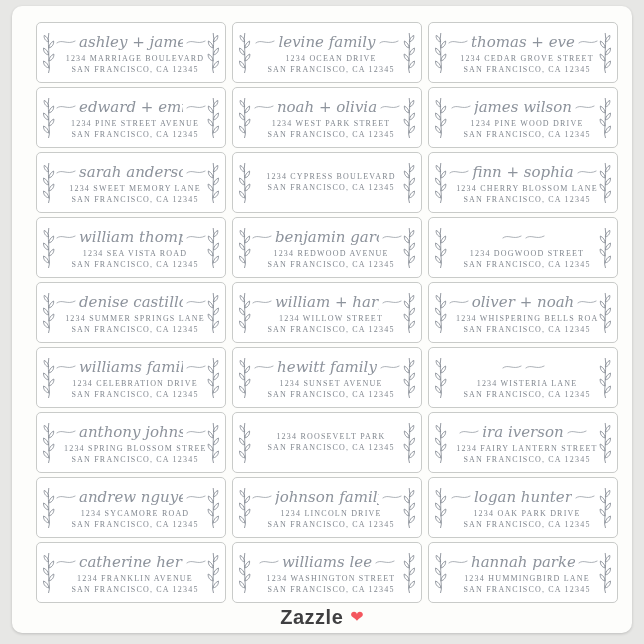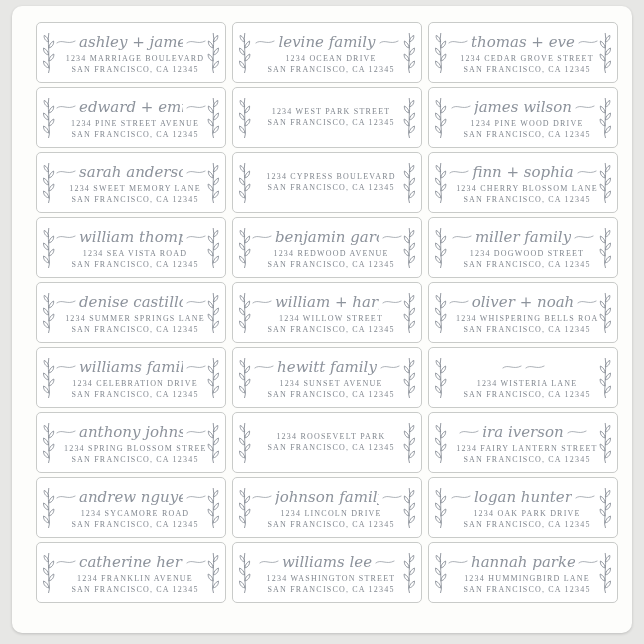--- a/index.html
+++ b/index.html
@@ -211,20 +211,29 @@
       <g fill="none" stroke="currentColor" stroke-width="0.9" stroke-linejoin="round">
         <path d="M6.5 41 C8.5 36 6.5 30 6.8 24 C7.1 17 5.5 8 6.8 1"></path>
         <path d="M6.9 36 C3 35 1.2 32 1.6 29 C4.8 30.5 6.6 33 6.9 36 Z"></path>
         <path d="M6.8 29 C10.5 28 12.2 25 11.8 22 C8.8 23.5 7 26 6.8 29 Z"></path>
         <path d="M6.6 23 C2.8 22 1.2 19 1.6 16 C4.6 17.5 6.4 20 6.6 23 Z"></path>
         <path d="M6.8 16 C10.4 15 12 12 11.6 9 C8.8 10.5 7 13 6.8 16 Z"></path>
         <path d="M6.7 10 C3.2 9 1.8 6 2.2 3.4 C5 4.8 6.5 7 6.7 10 Z"></path>
       </g>
     </svg>
     <div class="label-center">
+      <div class="name-row">
+        <svg class="swash" width="20" height="8" viewBox="0 0 22 8" aria-hidden="true">
+          <path d="M1 5 C7 0.5 12 7.5 21 3" fill="none" stroke="currentColor" stroke-width="0.9" stroke-linecap="round"></path>
+        </svg>
+        <span class="recipient-name">noah + olivia</span>
+        <svg class="swash" width="20" height="8" viewBox="0 0 22 8" aria-hidden="true">
+          <path d="M1 5 C7 0.5 12 7.5 21 3" fill="none" stroke="currentColor" stroke-width="0.9" stroke-linecap="round"></path>
+        </svg>
+      </div>
       <div class="address-line">1234 WEST PARK STREET</div>
       <div class="city-line">SAN FRANCISCO, CA 12345</div>
     </div>
     <svg class="branch right" width="14" height="42" viewBox="0 0 14 42" aria-hidden="true">
       <g fill="none" stroke="currentColor" stroke-width="0.9" stroke-linejoin="round">
         <path d="M6.5 41 C8.5 36 6.5 30 6.8 24 C7.1 17 5.5 8 6.8 1"></path>
         <path d="M6.9 36 C3 35 1.2 32 1.6 29 C4.8 30.5 6.6 33 6.9 36 Z"></path>
         <path d="M6.8 29 C10.5 28 12.2 25 11.8 22 C8.8 23.5 7 26 6.8 29 Z"></path>
         <path d="M6.6 23 C2.8 22 1.2 19 1.6 16 C4.6 17.5 6.4 20 6.6 23 Z"></path>
         <path d="M6.8 16 C10.4 15 12 12 11.6 9 C8.8 10.5 7 13 6.8 16 Z"></path>
@@ -449,21 +458,20 @@
         <path d="M6.6 23 C2.8 22 1.2 19 1.6 16 C4.6 17.5 6.4 20 6.6 23 Z"></path>
         <path d="M6.8 16 C10.4 15 12 12 11.6 9 C8.8 10.5 7 13 6.8 16 Z"></path>
         <path d="M6.7 10 C3.2 9 1.8 6 2.2 3.4 C5 4.8 6.5 7 6.7 10 Z"></path>
       </g>
     </svg>
     <div class="label-center">
       <div class="name-row">
         <svg class="swash" width="20" height="8" viewBox="0 0 22 8" aria-hidden="true">
           <path d="M1 5 C7 0.5 12 7.5 21 3" fill="none" stroke="currentColor" stroke-width="0.9" stroke-linecap="round"></path>
         </svg>
-        <span class="recipient-name">miller family</span>
         <svg class="swash" width="20" height="8" viewBox="0 0 22 8" aria-hidden="true">
           <path d="M1 5 C7 0.5 12 7.5 21 3" fill="none" stroke="currentColor" stroke-width="0.9" stroke-linecap="round"></path>
         </svg>
       </div>
       <div class="address-line">1234 DOGWOOD STREET</div>
       <div class="city-line">SAN FRANCISCO, CA 12345</div>
     </div>
     <svg class="branch right" width="14" height="42" viewBox="0 0 14 42" aria-hidden="true">
       <g fill="none" stroke="currentColor" stroke-width="0.9" stroke-linejoin="round">
         <path d="M6.5 41 C8.5 36 6.5 30 6.8 24 C7.1 17 5.5 8 6.8 1"></path>
@@ -999,13 +1007,17 @@
         <path d="M6.5 41 C8.5 36 6.5 30 6.8 24 C7.1 17 5.5 8 6.8 1"></path>
         <path d="M6.9 36 C3 35 1.2 32 1.6 29 C4.8 30.5 6.6 33 6.9 36 Z"></path>
         <path d="M6.8 29 C10.5 28 12.2 25 11.8 22 C8.8 23.5 7 26 6.8 29 Z"></path>
         <path d="M6.6 23 C2.8 22 1.2 19 1.6 16 C4.6 17.5 6.4 20 6.6 23 Z"></path>
         <path d="M6.8 16 C10.4 15 12 12 11.6 9 C8.8 10.5 7 13 6.8 16 Z"></path>
         <path d="M6.7 10 C3.2 9 1.8 6 2.2 3.4 C5 4.8 6.5 7 6.7 10 Z"></path>
       </g>
     </svg>
   </div>
 </div>
+  <div class="footer">
+    <span class="brand-wordmark">Zazzle</span>
+    <span class="heart-icon">❤</span>
+  </div>
 </div>
 
 </body></html>

